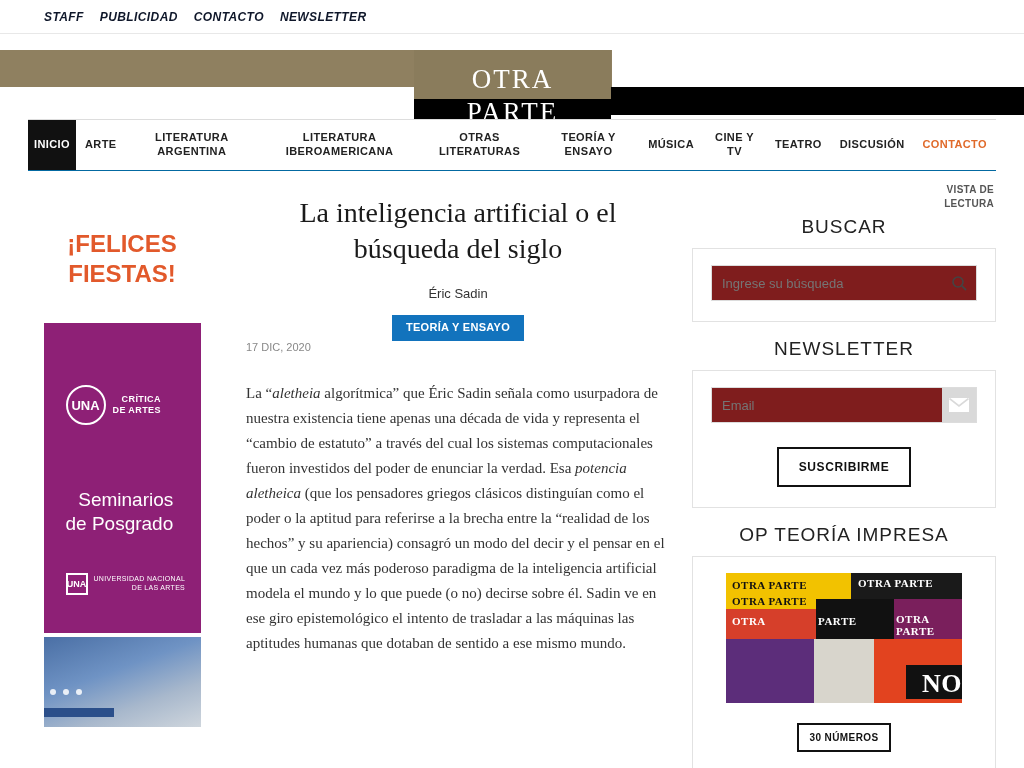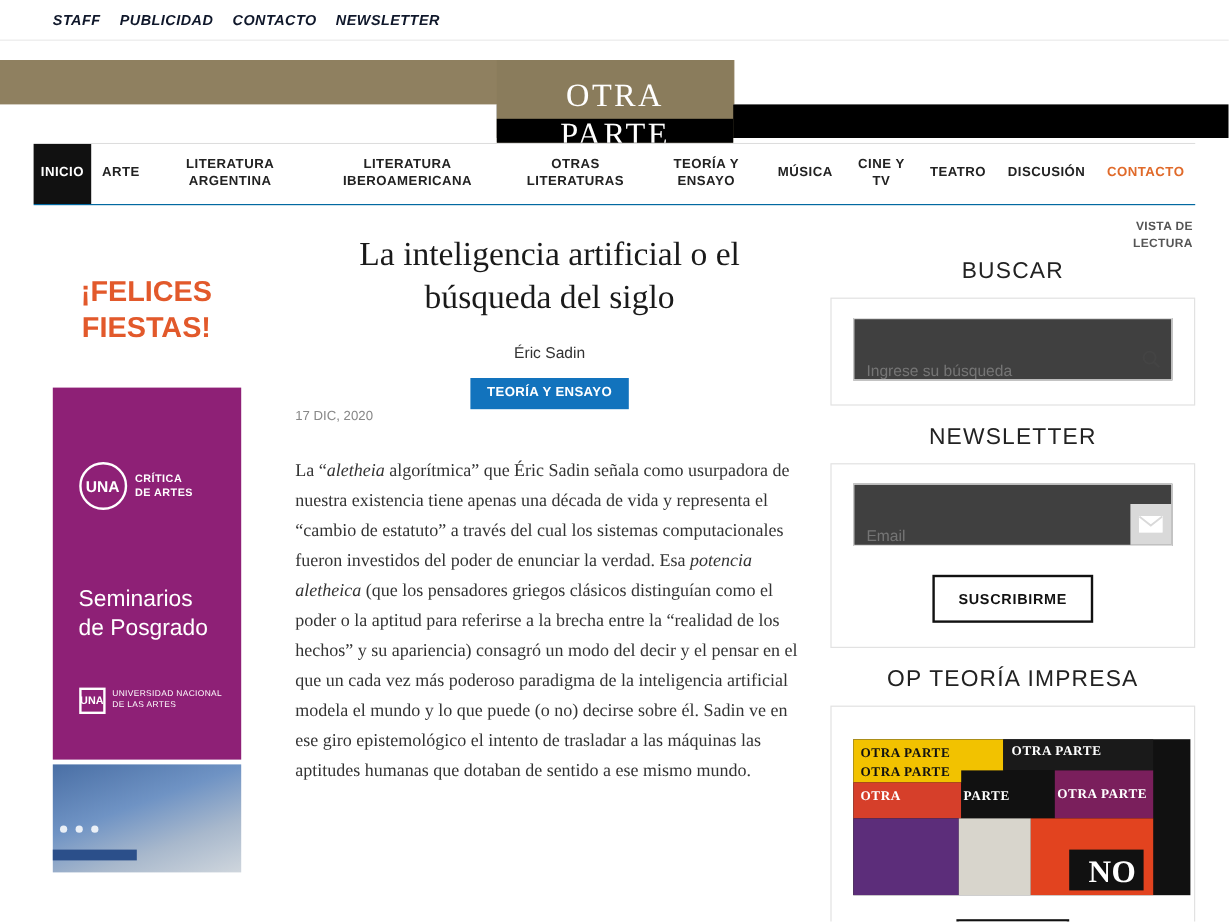--- a/index.html
+++ b/index.html
@@ -116,20 +116,21 @@
     line-height: 1.25;
     padding: 22px 0 34px 0;
   }
   .promo-una {
     width: 157px;
     height: 310px;
     margin: 0 auto;
     background: #8e2076;
     color: #fff;
     position: relative;
+    text-align: right;
   }
   .una-badge {
     position: absolute;
     left: 22px; top: 62px;
     display: flex; align-items: center;
   }
   .una-circle {
     width: 40px; height: 40px;
     border-radius: 50%;
     border: 2px solid #fff;
@@ -247,24 +248,24 @@
     margin: 0 0 16px 0;
     font-weight: normal;
   }
   .widget-title.heading-out {
     border: none;
     margin-bottom: 10px;
   }
   .field {
     position: relative;
     display: flex;
-    align-items: flex-end;
+    align-items: center;
     border: 1px solid #dcdcdc;
-    background: #404040;
-    height: 52px;
+    background: #7f1d1d;
+    height: 36px;
   }
   .field input {
     flex: 1;
     border: none;
     outline: none;
     font-size: 13px;
     color: #9b9b9b;
     padding: 0 10px;
     background: transparent;
     font-family: "Liberation Sans", sans-serif;
@@ -283,22 +284,22 @@
     border: 2px solid #111;
     color: #111;
     font-size: 12px;
     font-weight: bold;
     letter-spacing: .6px;
     padding: 11px 20px;
     cursor: pointer;
     font-family: "Liberation Sans", sans-serif;
   }
   .cover-img {
-    width: 281px; height: 130px;
-    margin: 11px auto;
+    width: 236px; height: 130px;
+    margin: 0 auto;
     position: relative;
     overflow: hidden;
     background: #111;
   }
   .cover-img .c {
     position: absolute;
     font-family: "Liberation Serif", serif;
     font-weight: bold;
     color: #fff;
     font-size: 11px;

